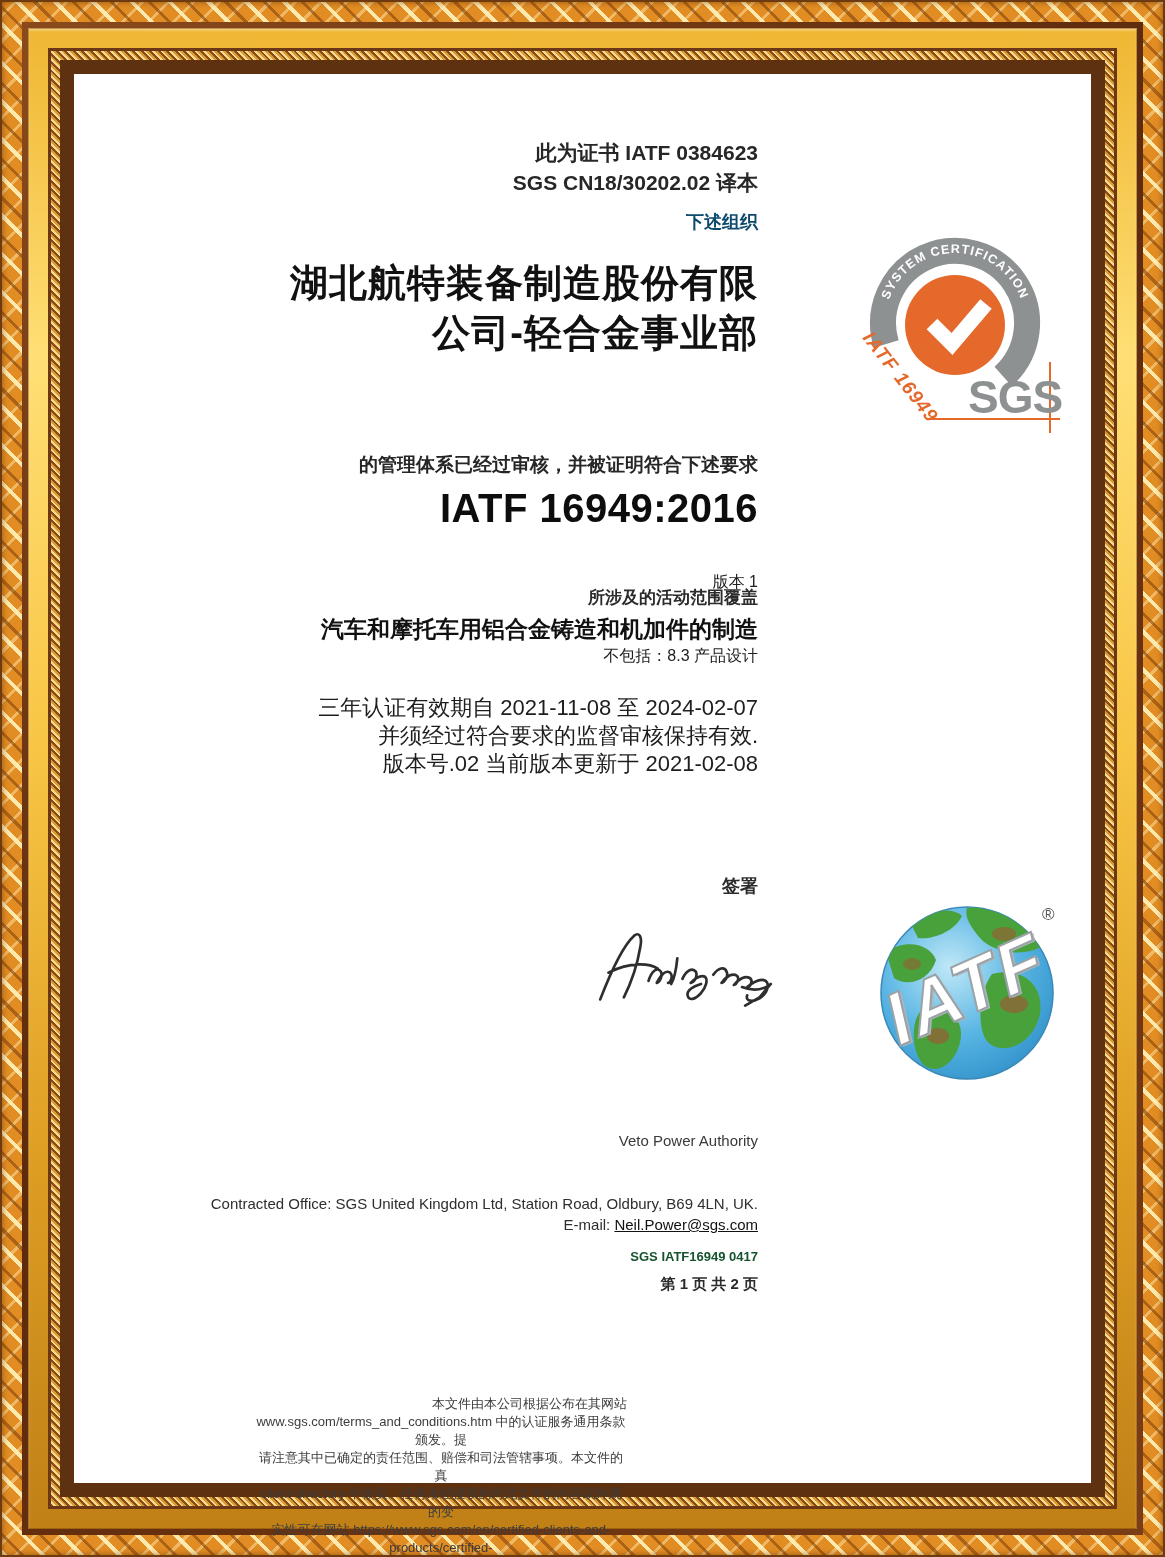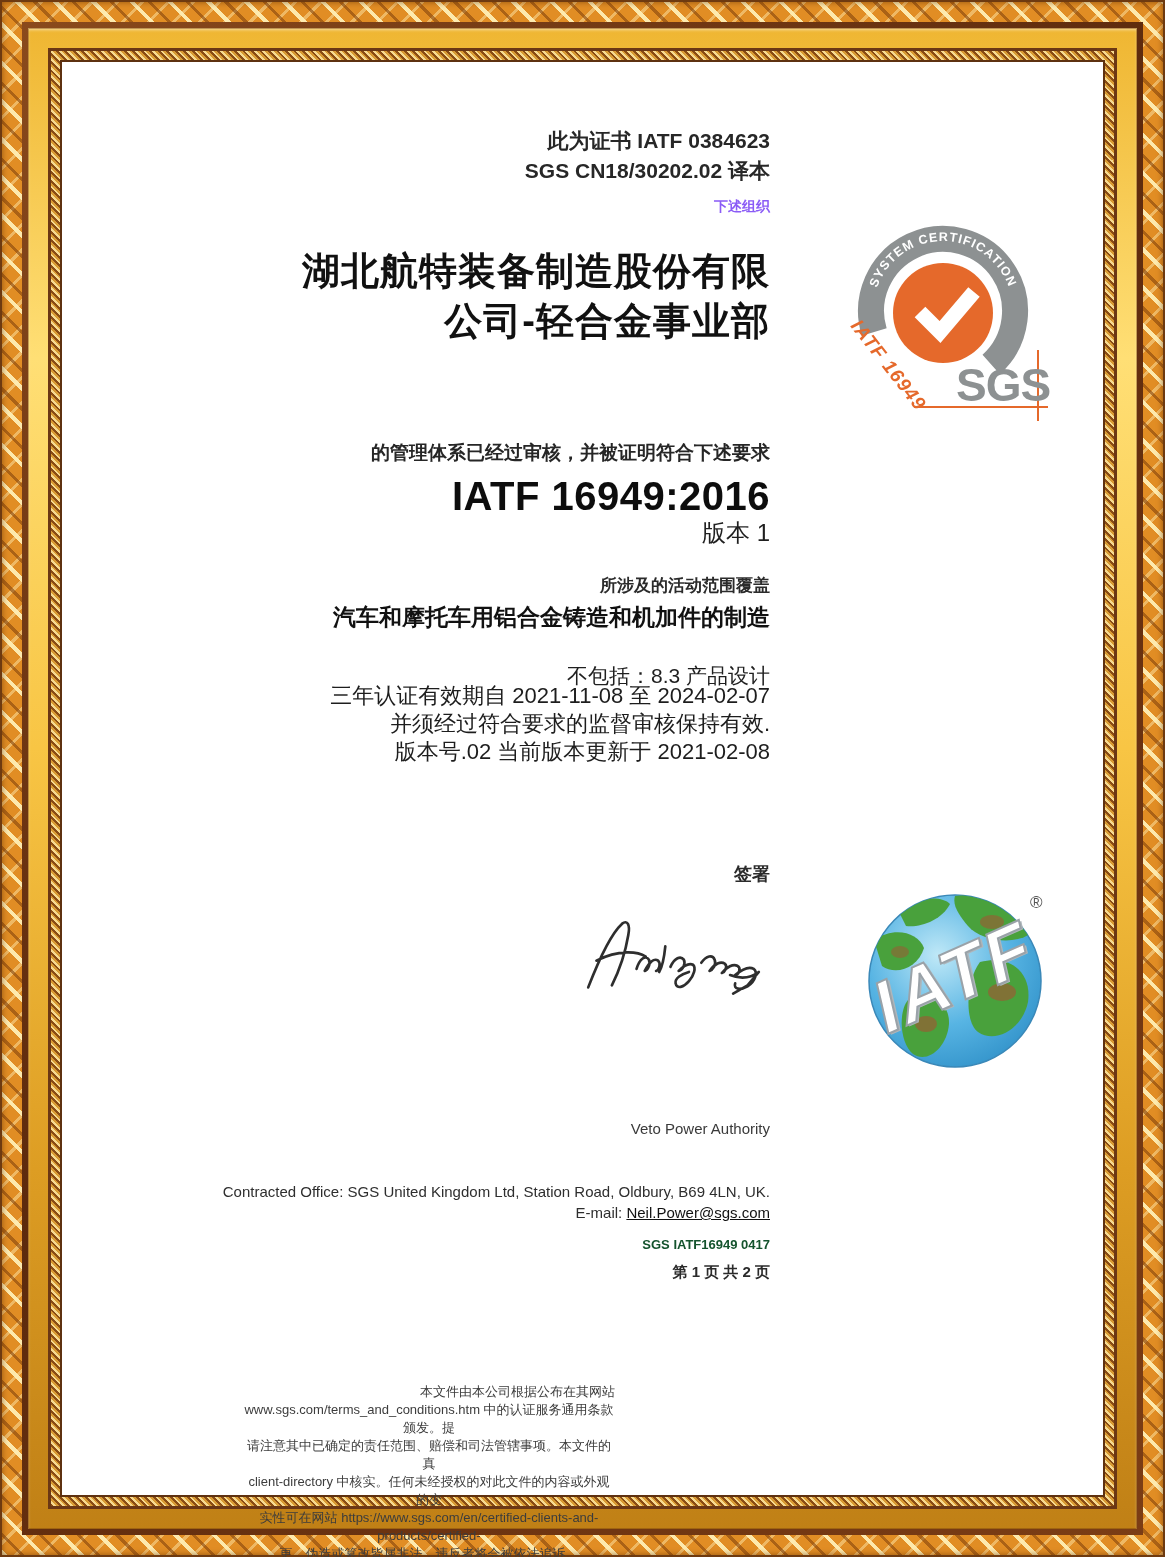--- a/index.html
+++ b/index.html
@@ -21,36 +21,36 @@
   }
   .frame-b { height:100%; padding:6px;
     background:linear-gradient(135deg,#8a4a1c 0%, #5d2a0d 45%, #7b3d15 100%); }
   .frame-c { height:100%; padding:20px;
     background:linear-gradient(180deg,#efb632 0%, #ffdf75 22%, #f8c544 48%, #dd9d23 76%, #c08016 100%);
     box-shadow: inset 0 0 0 1px rgba(110,55,5,.4), inset 0 2px 3px rgba(255,255,255,.5); }
   .frame-d { height:100%; padding:3px; background:#6b3714; }
   .frame-e { height:100%; padding:9px;
     background-color:#d89a33;
     background-image:repeating-linear-gradient(45deg,#8a4c14 0 2px,#f7da90 2px 4px,#d89a33 4px 6px); }
-  .frame-f { height:100%; padding:2px; background:#5e3110; }
+  .frame-f { height:100%; padding:14px; background:#5e3110; }
   .page { height:100%; background:#ffffff; position:relative; }
 
   
   .tr { position:absolute; left:40px; right:333px; text-align:right; }
 
   .hdr        { top:64px;  font-size:21px; font-weight:600; line-height:30px; color:#272727; }
-  .org-intro  { top:136px; font-size:14px; font-weight:600; color:#8b5cf6;font-family:Liberation Serif, serif; }
+  .org-intro  { top:136px; font-size:18px; font-weight:600; color:#0c4a6e;font-family:Liberation Serif, serif; }
   .company    { top:184px; font-size:38px; font-weight:700; line-height:50px; color:#111; letter-spacing:1px; }
   .address    { top:292px; font-size:22px; font-weight:500; color:#222; }
   .audit      { top:378px; font-size:19px; font-weight:600; color:#262626; }
   .standard   { top:412px; font-size:40px; font-weight:800; letter-spacing:.5px; color:#0d0d0d; }
-  .edition    { top:455px; font-size:24px; font-weight:500; }
+  .edition    { top:498px; font-size:16px; font-weight:500; }
   .scope-i    { top:512px; font-size:17px; font-weight:600; color:#2b2b2b; }
   .scope      { top:540px; font-size:23px; font-weight:700; color:#111; }
-  .excl       { top:572px; font-size:21px; font-weight:500;margin-top:28px; }
+  .excl       { top:572px; font-size:16px; font-weight:500; }
   .validity   { top:620px; font-size:22px; font-weight:500; line-height:28px; color:#1d1d1d; }
   .signed     { top:800px; font-size:18px; font-weight:600; color:#2b2b2b; }
   .veto       { top:1058px; font-size:15px; font-weight:500; color:#3a3a3a; }
   .office     { top:1119px; font-size:15px; font-weight:500; line-height:21px; color:#2e2e2e; }
   .office a   { color:#111; text-decoration:underline; }
   .doccode    { top:1175px; font-size:13px; font-weight:700; color:#14532d; }
   .pageinfo   { top:1201px; font-size:15px; font-weight:600; color:#2b2b2b; }
 
   .signature-box { position:absolute; left:518px; top:840px; width:185px; height:105px; }
 

